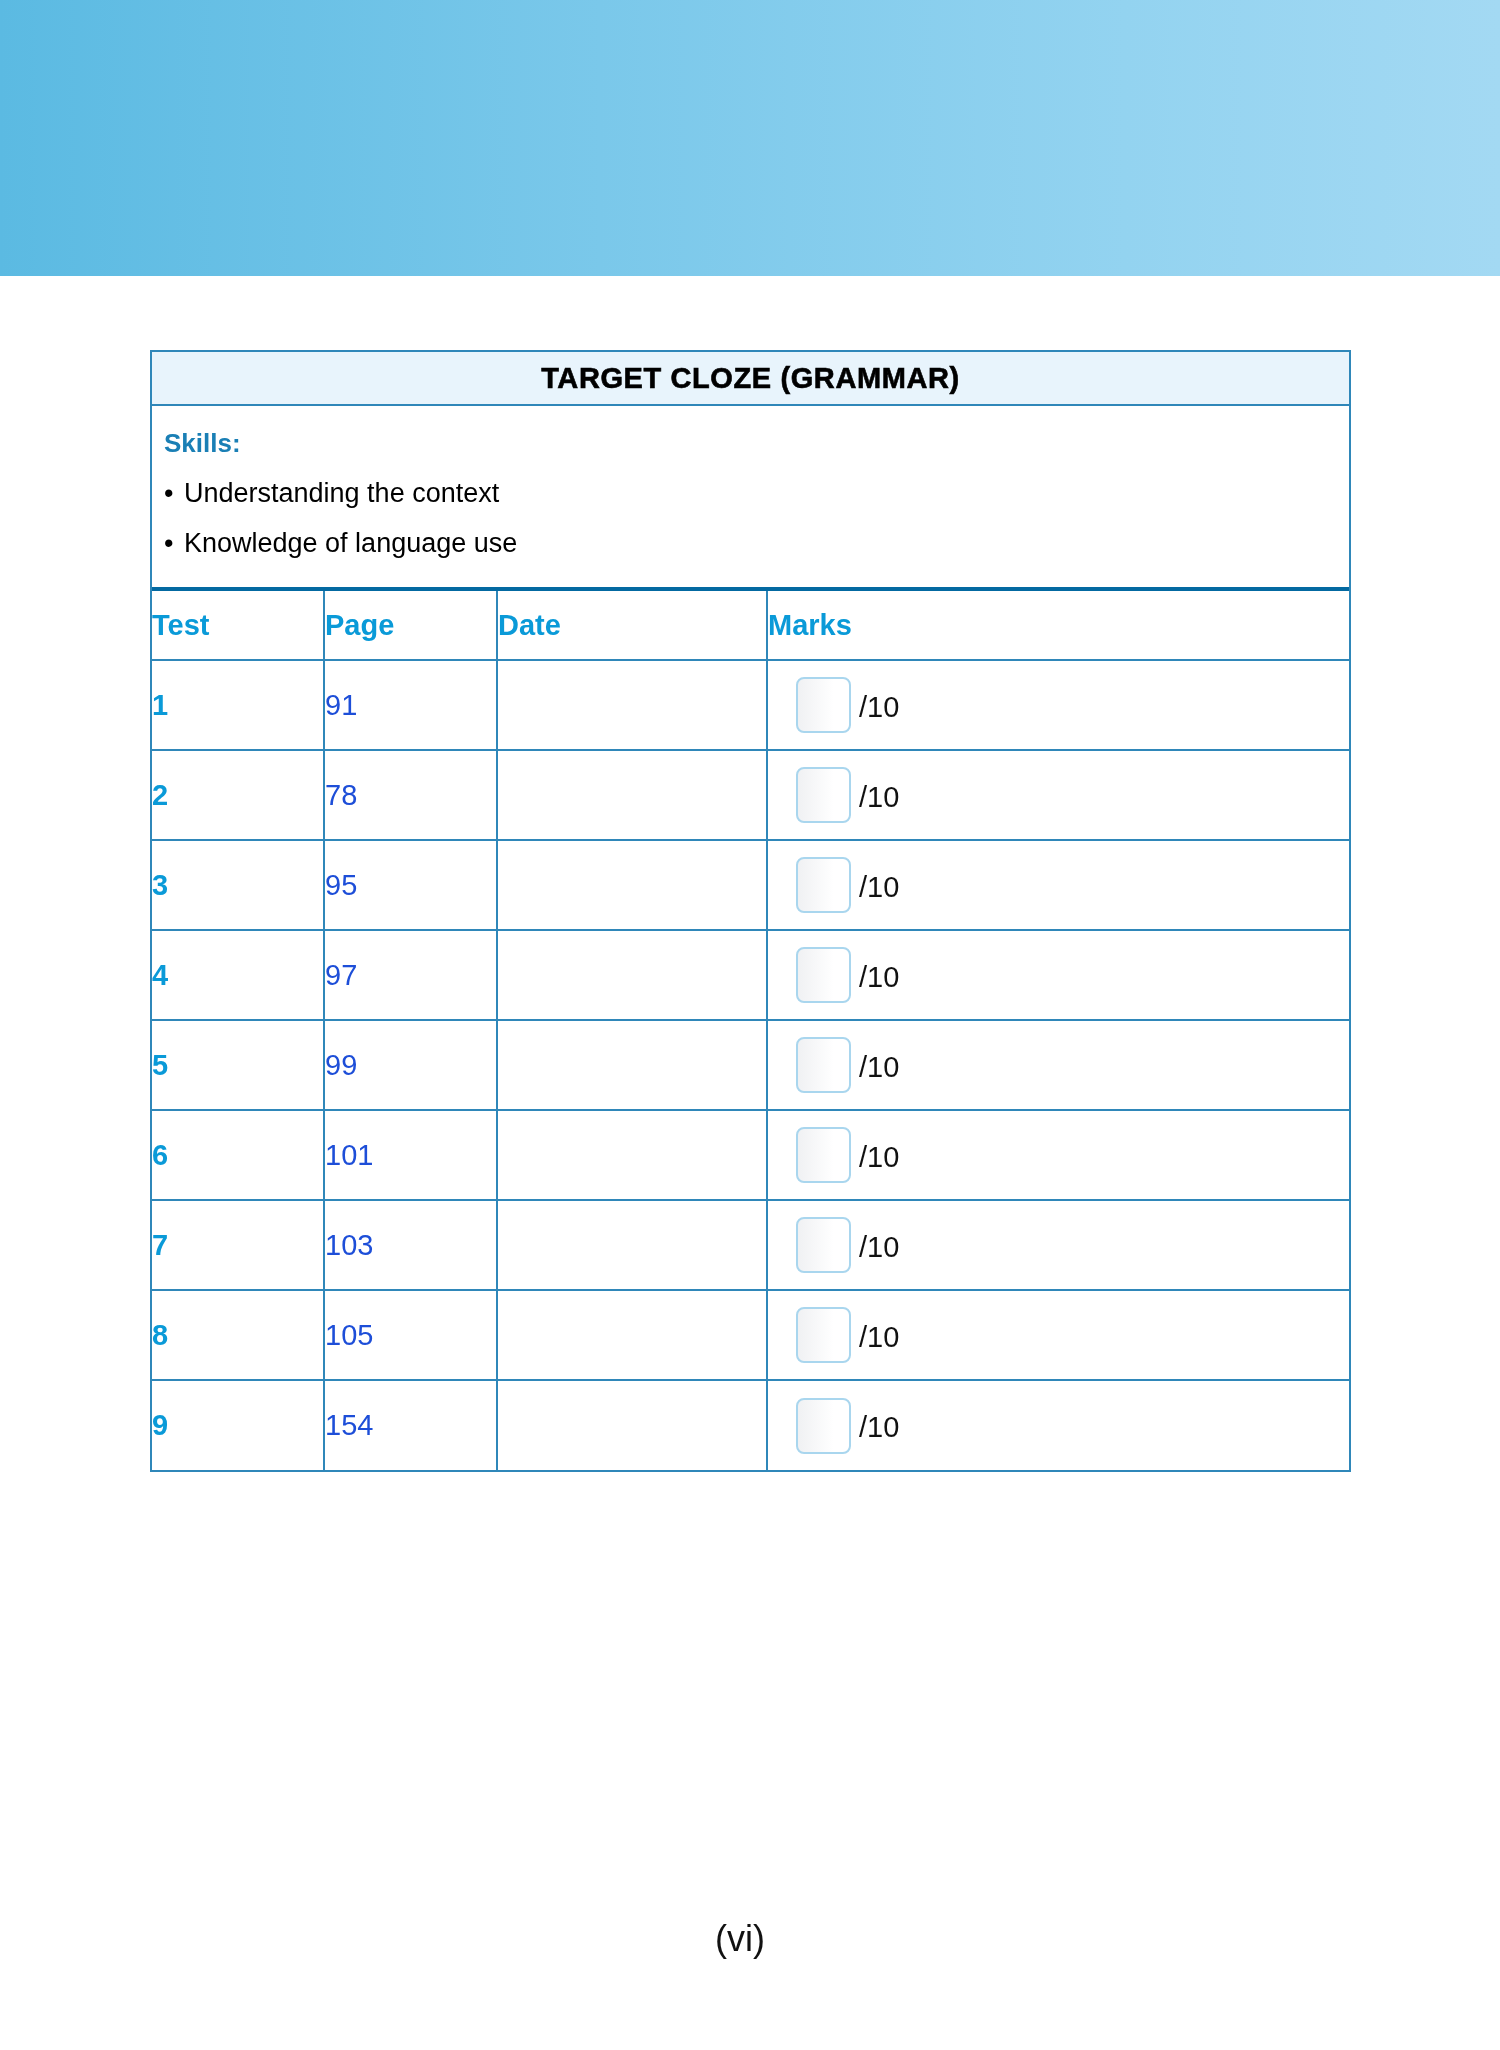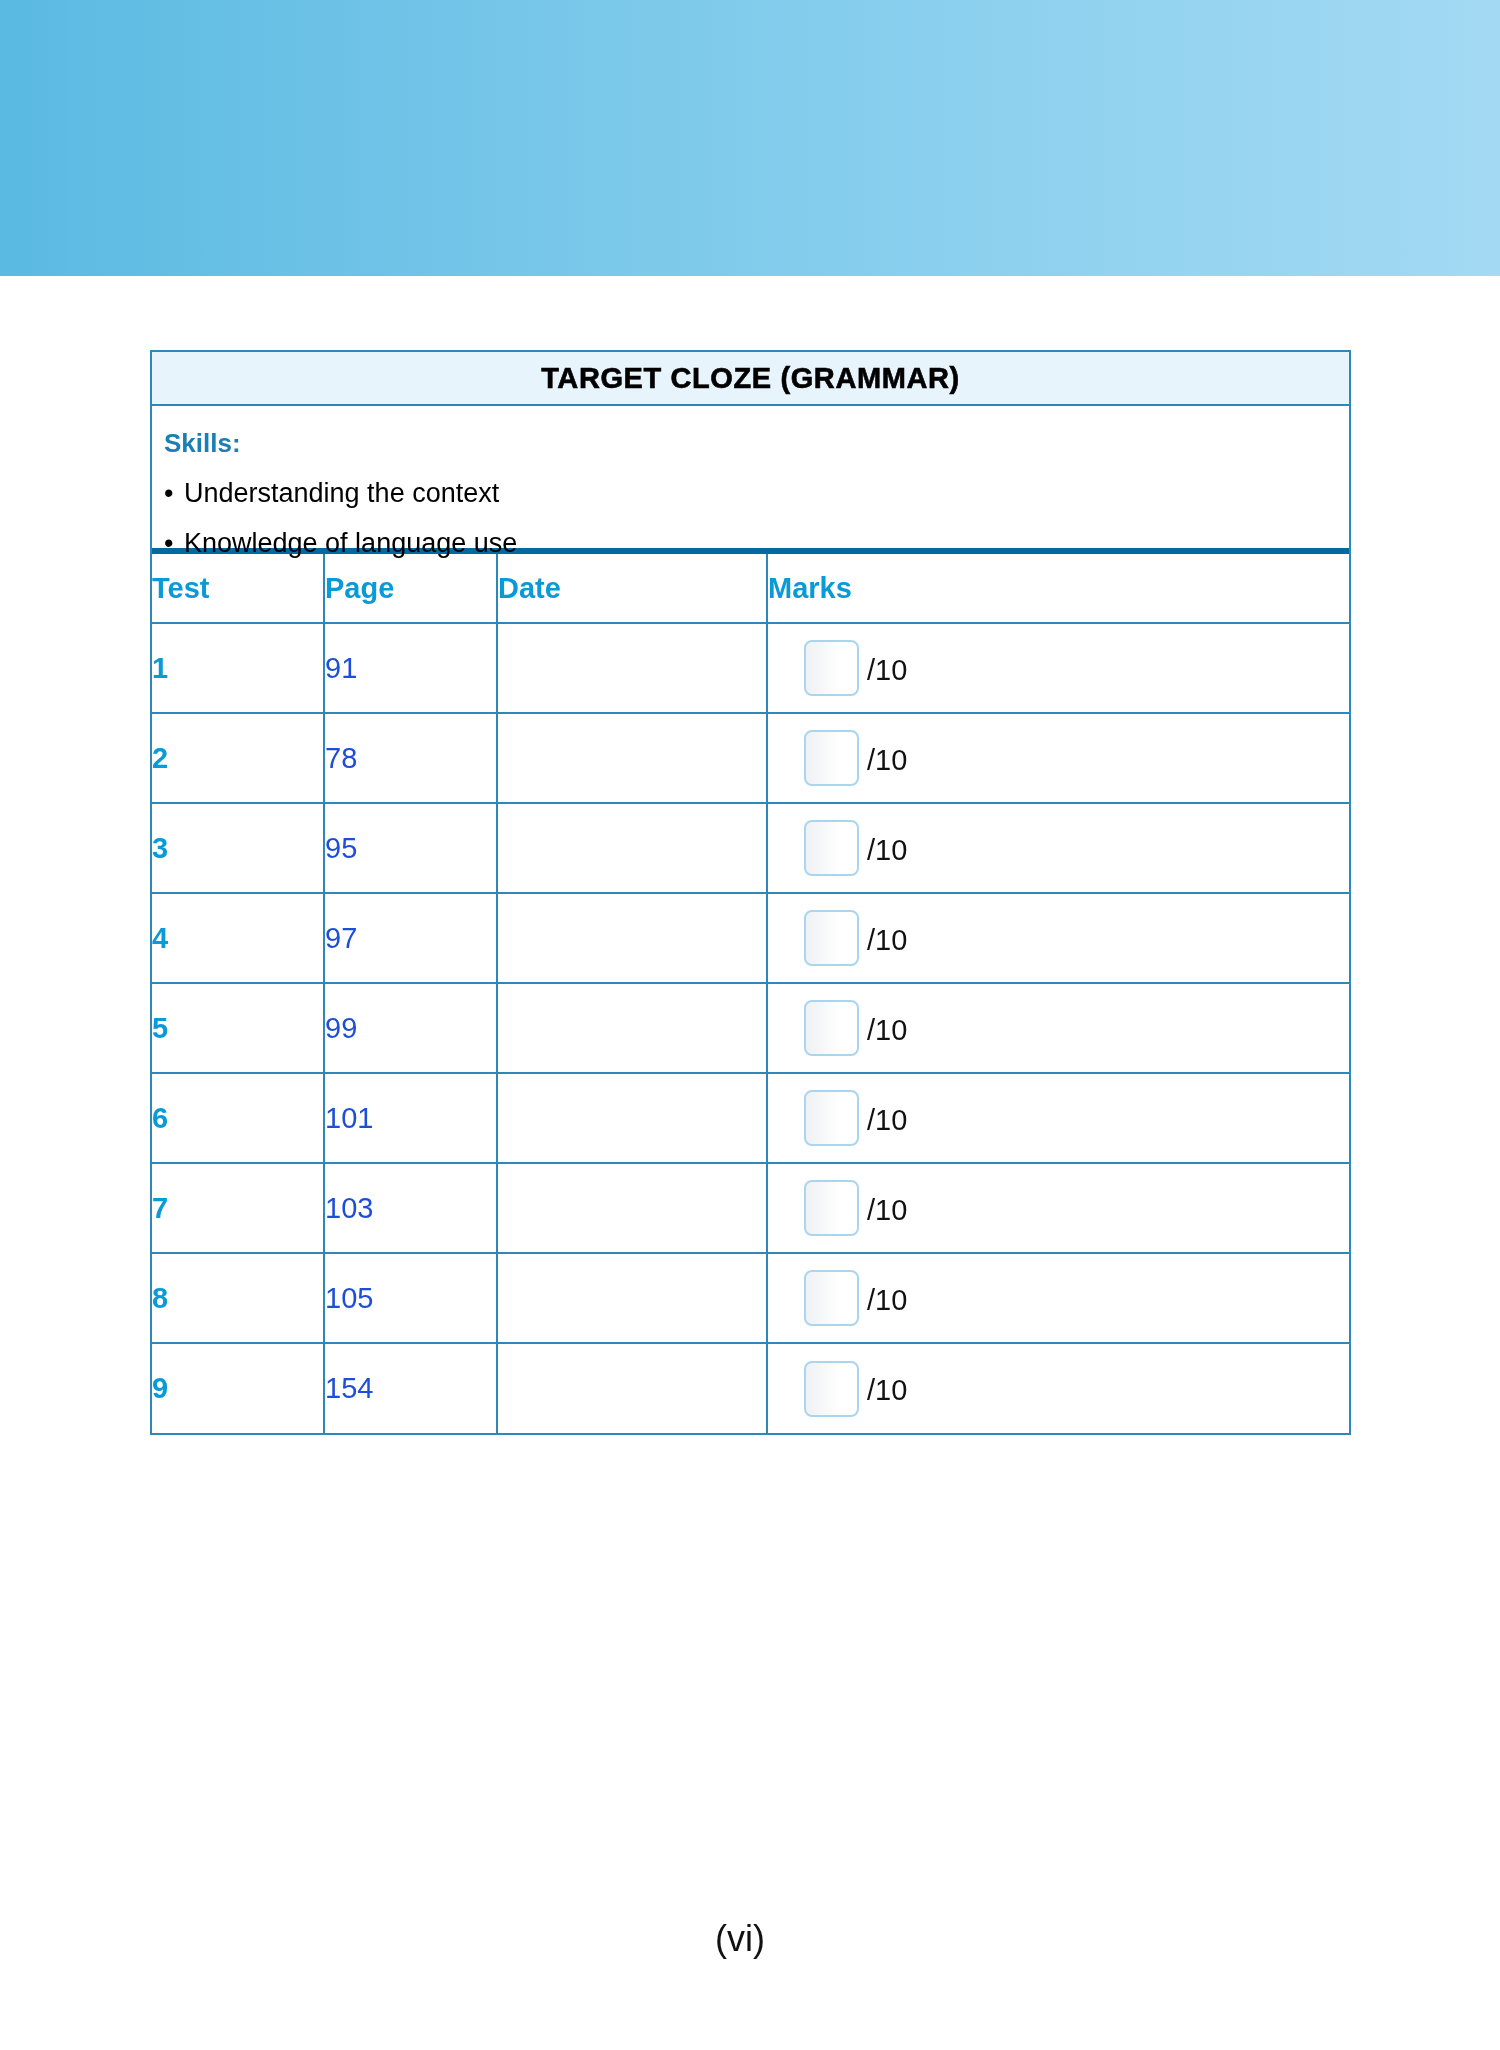--- a/index.html
+++ b/index.html
@@ -18,22 +18,22 @@
   .title-row {
     height: 54px; background: #e8f4fc;
     border-bottom: 2px solid #2f87b9;
     display: flex; align-items: center; justify-content: center;
   }
   .title-text {
     font-family: "Liberation Sans", sans-serif; font-weight: 900; font-size: 29px;
     letter-spacing: 0.6px; color: #000; -webkit-text-stroke: 0.6px #000;
   }
   .skills {
-    height: 148px; padding: 22px 0 14px 12px;
-    border-bottom: 6px solid #0369a1;
+    height: 185px; padding: 22px 0 14px 12px;
+    border-bottom: 4px solid #0369a1;
   }
   .skills-label {
     color: #1a7fb5; font-weight: bold; font-size: 26px; line-height: 30px; margin-bottom: 20px;
   }
   .skill-item {
     font-size: 27px; line-height: 30px; margin-bottom: 20px; display: flex;
   }
   .skill-bullet { width: 20px; display: inline-block; }
 
   table.grid {
@@ -53,21 +53,21 @@
   table.grid tr:last-child td { border-bottom: none; }
 
   table.grid th {
     height: 69px; color: #0a9ad8; font-weight: bold; font-size: 29px;
   }
   table.grid td { height: 90px; }
   table.grid tr.last td { height: 79px; }
 
   .test-num { color: #0a9ad8; font-weight: bold; font-size: 29px; }
   .page-num { font-size: 29px; color: #1d4ed8; }
-  .marks-cell { text-align: right; padding-left: 36px; }
+  .marks-cell { text-align: right; padding-left: 28px; }
   .marks-wrap { display: flex; align-items: center; }
   .mark-box {
     width: 55px; height: 56px; border: 2px solid #a9d6ee; border-radius: 8px;
     background: linear-gradient(to right, #f0f1f3 0%, #ffffff 70%);
     display: inline-block;
   }
   .mark-total { font-size: 29px; margin-left: 8px; padding-top: 4px; color: #111; }
 
   .footer {
     position: absolute; top: 1918px; left: 0; width: 1480px; text-align: center;

